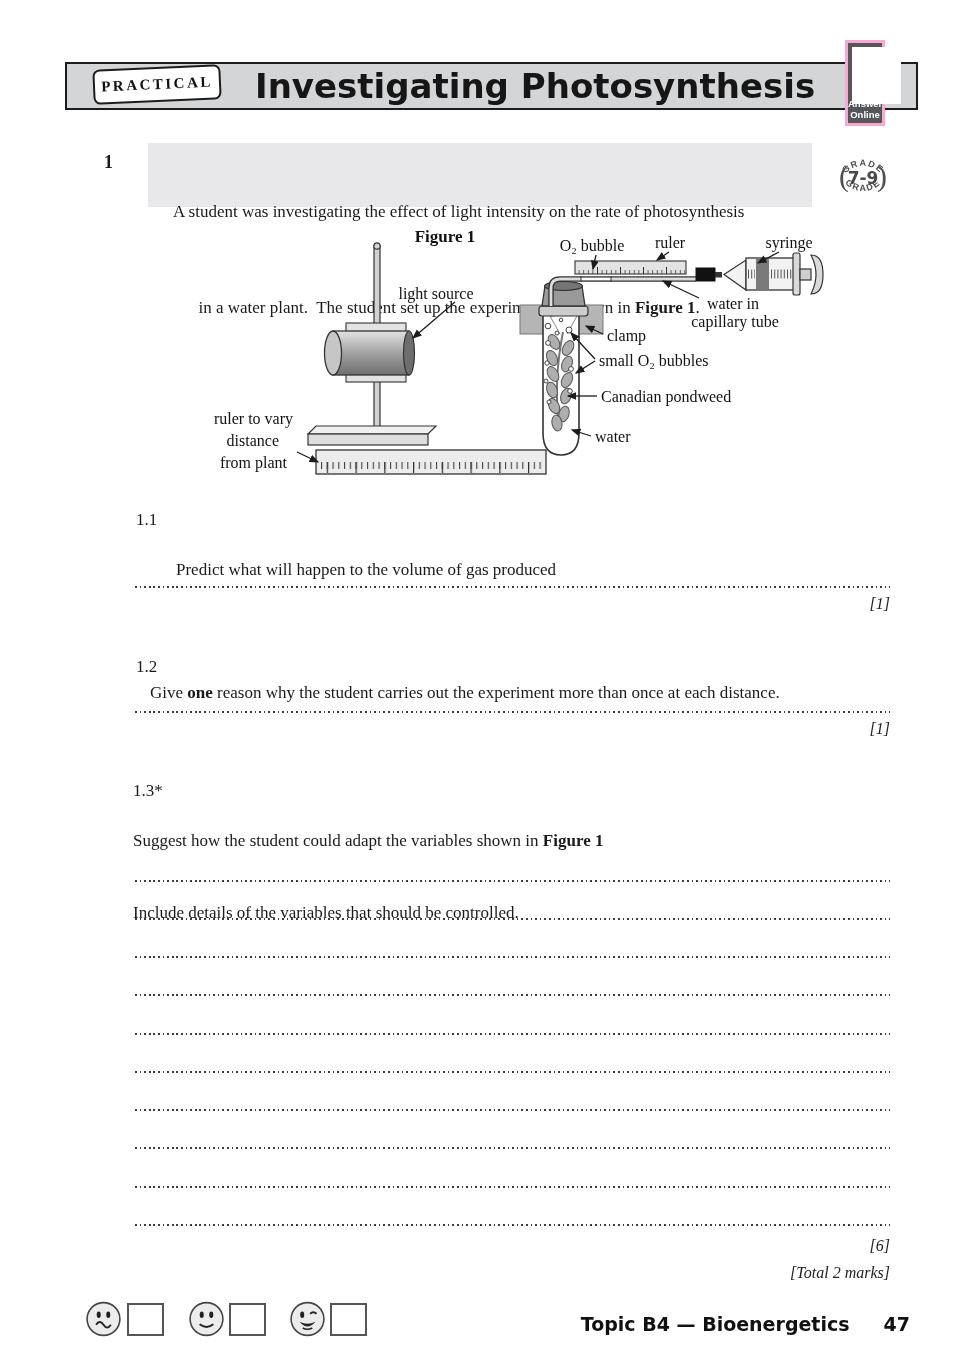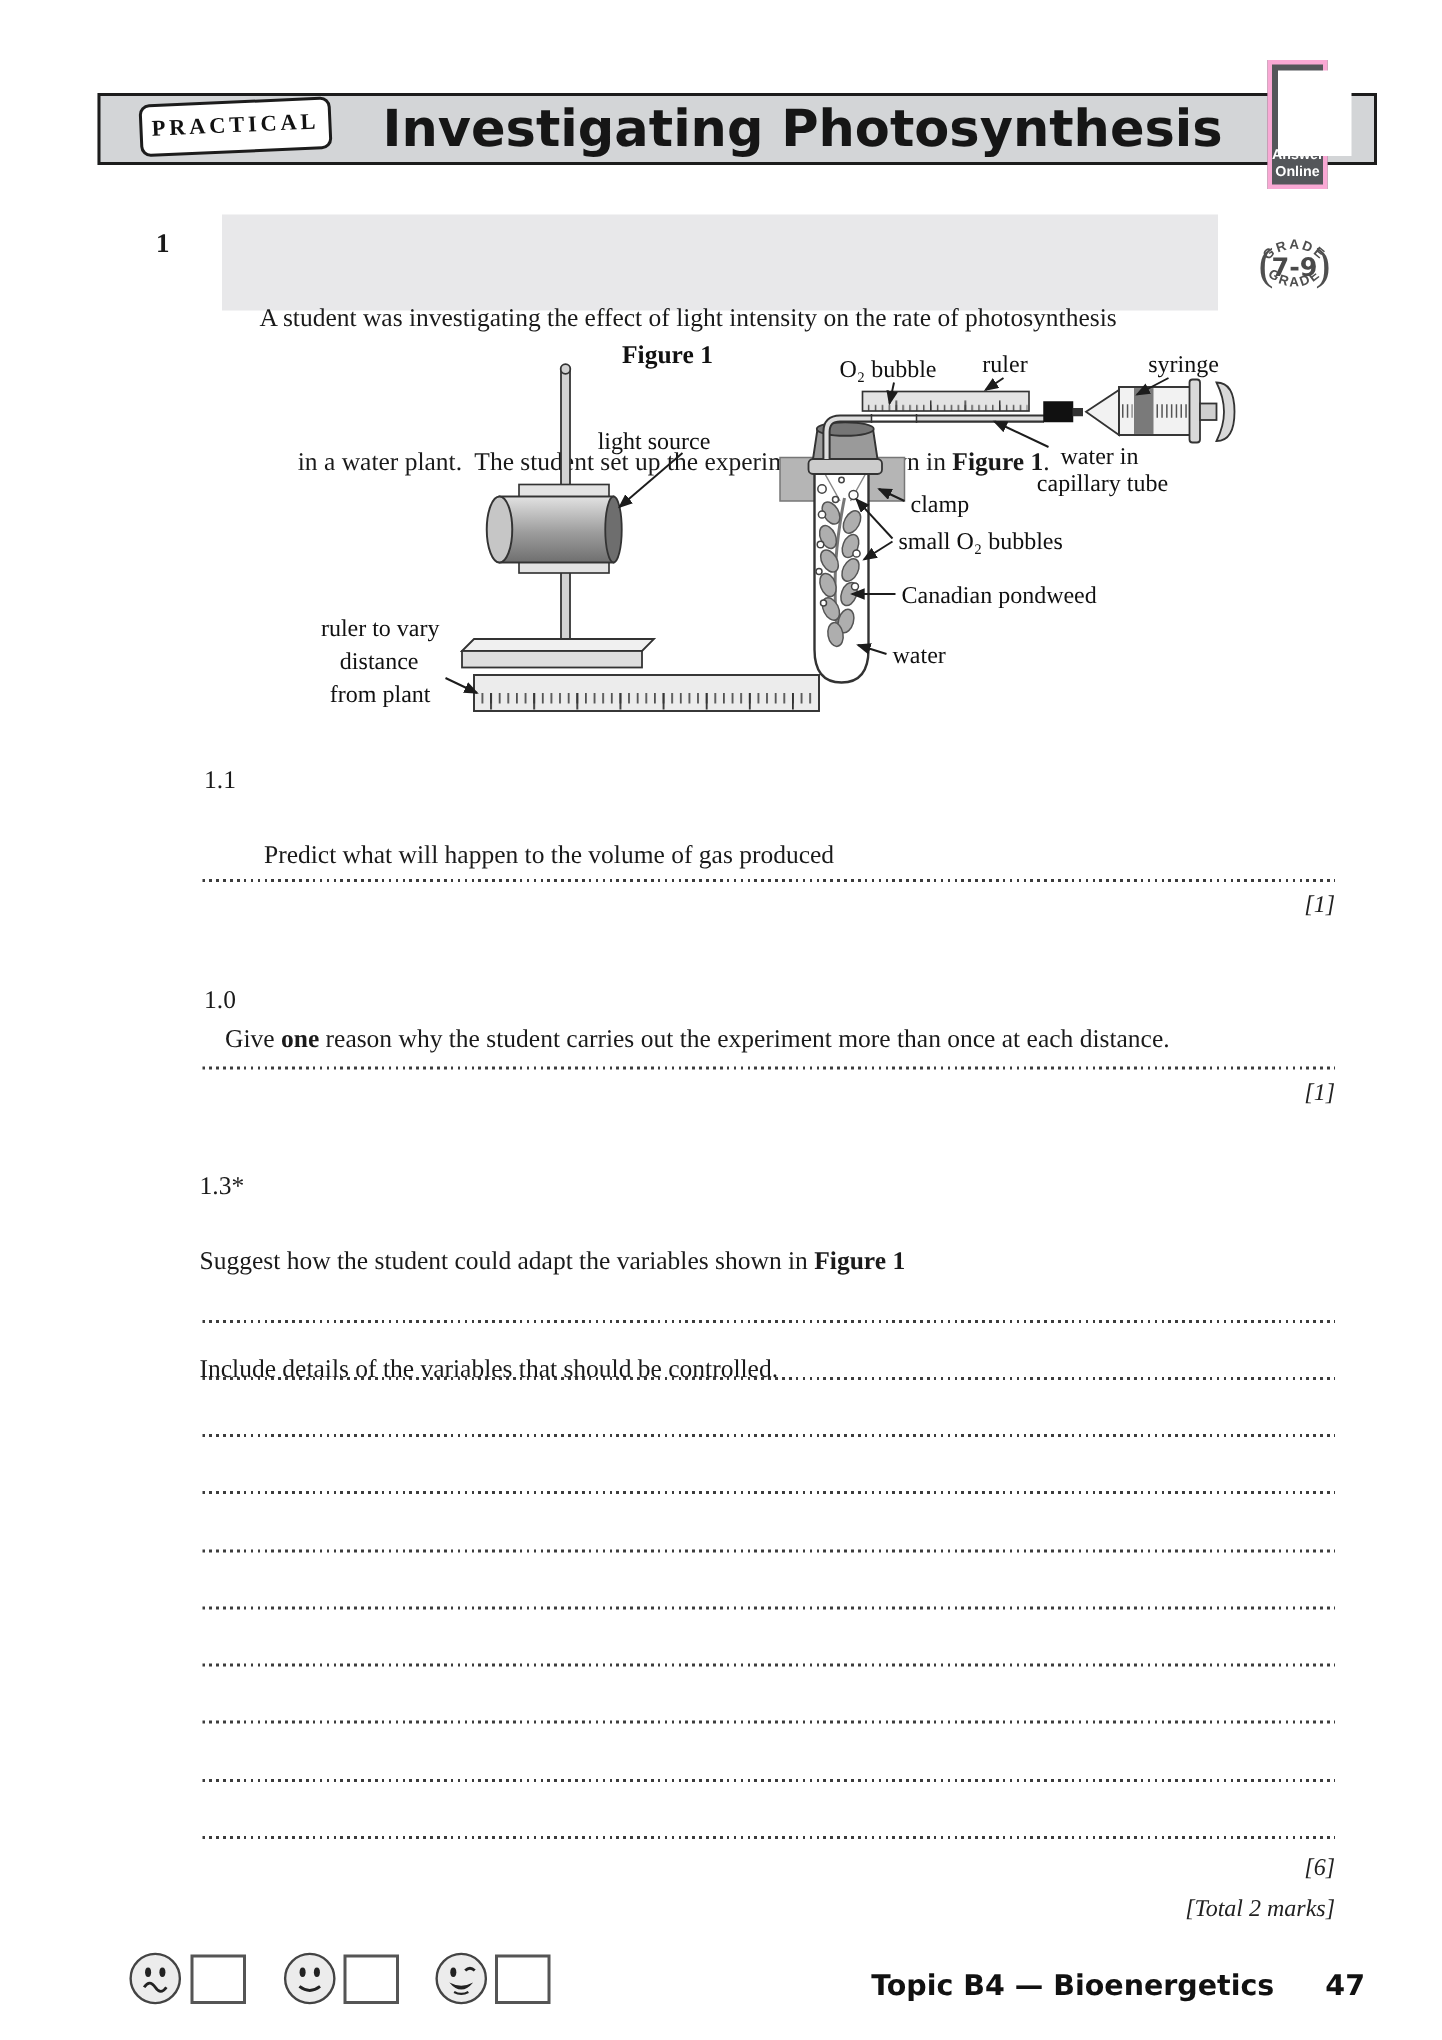--- a/index.html
+++ b/index.html
@@ -274,21 +274,21 @@
     <text class="fig-label" x="104" y="246" text-anchor="end">from plant</text>
   </svg>
 
   <div class="subq-num" style="left:95px; top:510px;">1.1</div>
   <div class="subq-text" style="left:133px; top:510px; width:640px;margin-left:43px;">
     <div><span>Predict what will happen to the volume of gas produced</span></div>
   </div>
   <div class="answer-line" style="top:586px;"></div>
   <div class="marks" style="top:595px;">[1]</div>
 
-  <div class="subq-num" style="left:95px; top:657px;">1.0</div>
+  <div class="subq-num" style="left:95px; top:657px;">1.2</div>
   <div class="subq-text" style="left:133px; top:657px; width:730px;">
     <span>Give </span><b>one</b><span> reason why the student carries out the experiment more than once at each distance.</span>
   </div>
   <div class="answer-line" style="top:711px;"></div>
   <div class="marks" style="top:720px;">[1]</div>
 
   <div class="subq-num" style="left:92px; top:781px;">1.3*</div>
   <div class="subq-text" style="left:133px; top:781px; width:700px;">
     <div><span>Suggest how the student could adapt the variables shown in </span><b>Figure 1</b></div>
     <div><span>Include details of the variables that should be controlled.</span></div>

